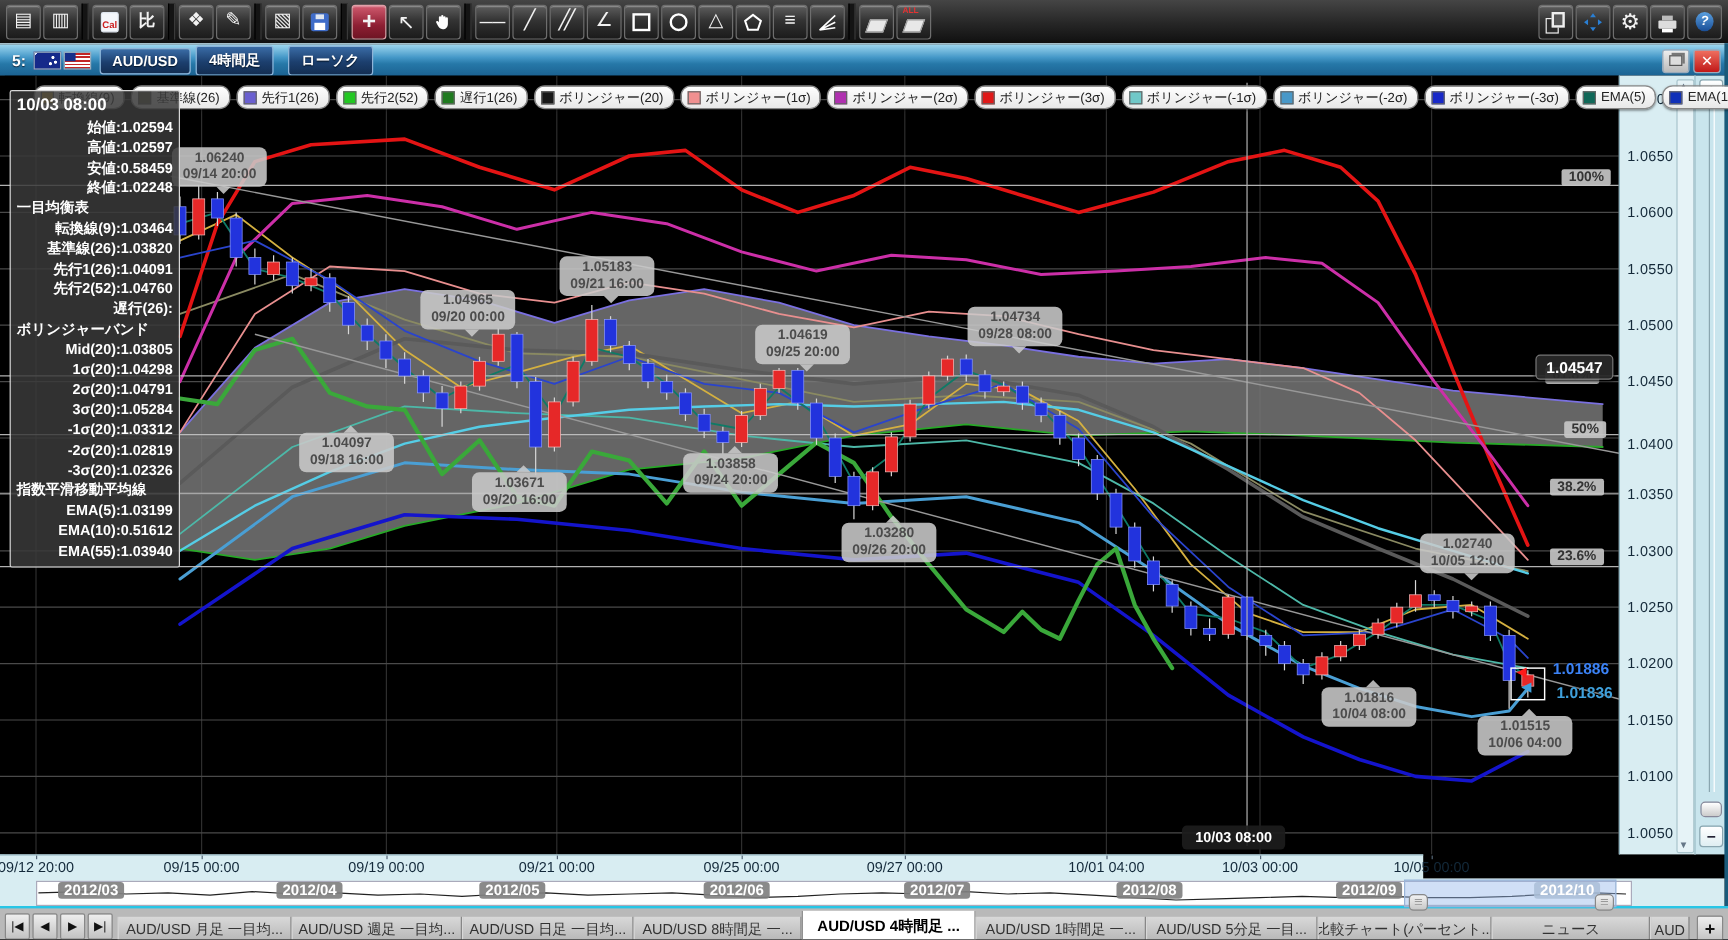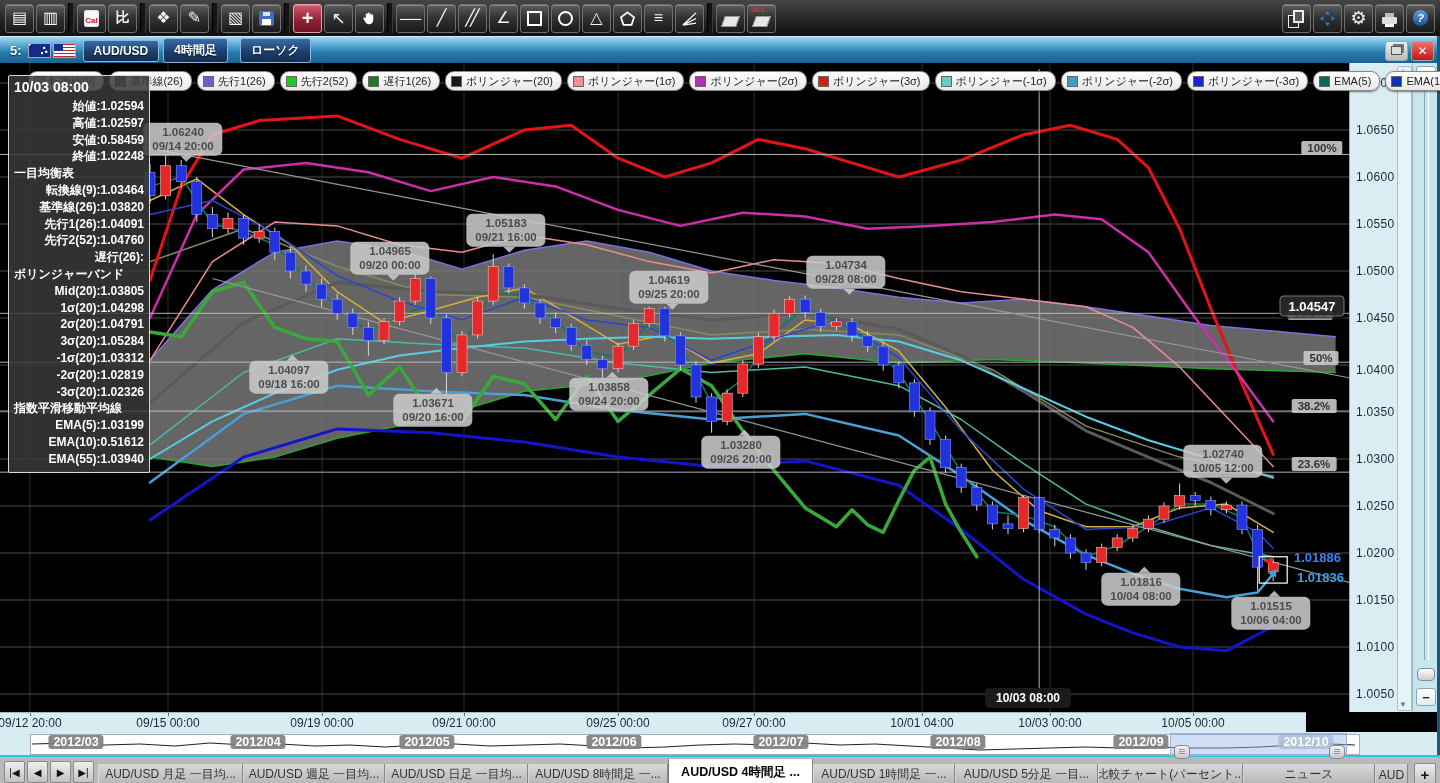--- a/index.html
+++ b/index.html
@@ -82,21 +82,21 @@
   .callout.up::before{content:"";position:absolute;left:46%;top:-6px;border:6px solid transparent;border-bottom-color:rgba(201,201,201,.88);border-top:0;}
   .fiblab{position:absolute;transform:translate(-50%,-50%);background:rgba(198,198,198,.92);color:#333;
           font-weight:bold;font-size:11.5px;padding:1px 6px;border-radius:2px;z-index:4;white-space:nowrap;}
   #lvlbadge{position:absolute;transform:translate(-50%,-50%);background:rgba(40,40,40,.95);color:#fff;font-weight:bold;
             font-size:13px;padding:2px 8px;border-radius:4px;border:1px solid #777;z-index:6;box-shadow:0 1px 3px #000;}
   #btool{position:absolute;transform:translate(-50%,-50%);background:rgba(28,28,28,.92);color:#fff;font-weight:bold;
          font-size:12px;padding:3px 11px;border-radius:4px;z-index:6;white-space:nowrap;}
   .pmark{position:absolute;transform:translate(0,-50%);font-weight:bold;font-size:13px;z-index:6;text-shadow:0 0 2px #000;}
   .parrow{position:absolute;font-size:11px;z-index:6;transform:translate(-50%,-50%);}
   
-  #taxis{position:absolute;left:0;top:712px;width:1306px;height:20px;background:#d8edf2;border-top:1px solid #9bbcc6;}
+  #taxis{position:absolute;left:0;top:712px;width:1186px;height:20px;background:#d8edf2;border-top:1px solid #9bbcc6;}
   .ttick{position:absolute;top:3px;transform:translateX(-50%);font-size:12px;color:#13293a;white-space:nowrap;}
   .tmark{position:absolute;top:0;width:1px;height:3px;background:#567;}
   
   #timeline{position:absolute;left:0;top:732px;width:1437px;height:23px;background:#d8edf2;}
   #tlband{position:absolute;left:30px;top:2px;width:1328px;height:19px;background:#fff;border:1px solid #aab;}
   #tlsvg{position:absolute;left:0;top:0;}
   .mbadge{position:absolute;top:742px;transform:translate(-50%,-50%);background:rgba(128,128,128,.92);color:#fff;
           font-weight:bold;font-size:12.5px;padding:0px 5px;border-radius:3px;z-index:3;white-space:nowrap;}
   .mbadge.faded{background:rgba(170,190,215,.85);}
   #tlsel{position:absolute;top:733px;height:21px;background:rgba(150,185,235,.45);border:1px solid #9ab4d8;z-index:2;}

